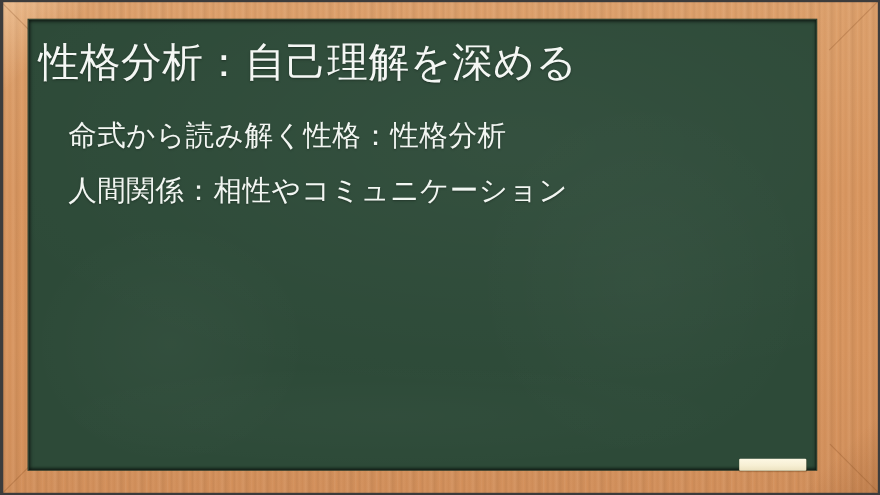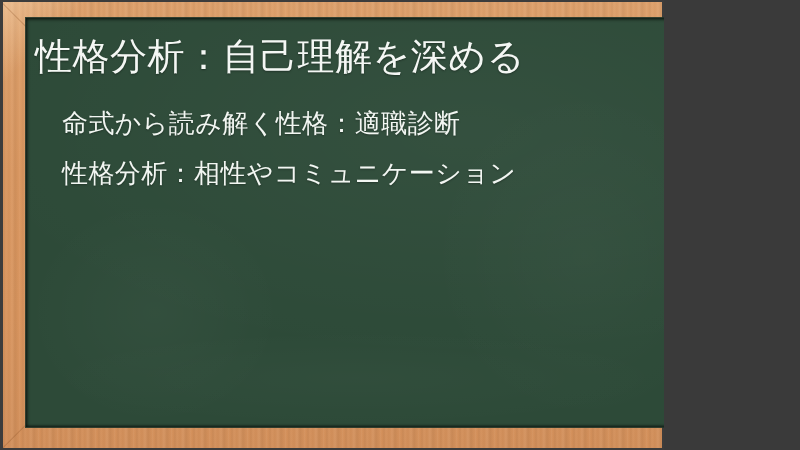--- a/index.html
+++ b/index.html
@@ -11,21 +11,21 @@
   body {
     width: 800px;
     height: 450px;
     overflow: hidden;
     font-family: "Liberation Sans", "DejaVu Sans", sans-serif;
   }
 
   
   #slide {
     position: relative;
-    width: 664px;
+    width: 800px;
     height: 450px;
     background: #3c3c3c;
     overflow: hidden;
   }
 
   
   .wood-frame {
     position: absolute;
     left: 0;
     top: 0;
@@ -171,22 +171,22 @@
   <div class="stage-bg-left"></div>
   <div class="stage-bg-right"></div>
   <div class="stage-bg-bottom"></div>
 
   <div class="board">
     <div class="board-content">
 
       <h1 class="slide-title">性格分析：自己理解を深める</h1>
 
       <ul class="bullet-list">
-        <li class="bullet-item">命式から読み解く性格：適職診断</li>
-        <li class="bullet-item">性格分析：相性やコミュニケーション</li>
+        <li class="bullet-item">命式から読み解く性格：性格分析</li>
+        <li class="bullet-item">人間関係：相性やコミュニケーション</li>
       </ul>
 
     </div>
   </div>
 
   <div class="chalk"></div>
 
 </div>
 
 </body></html>

